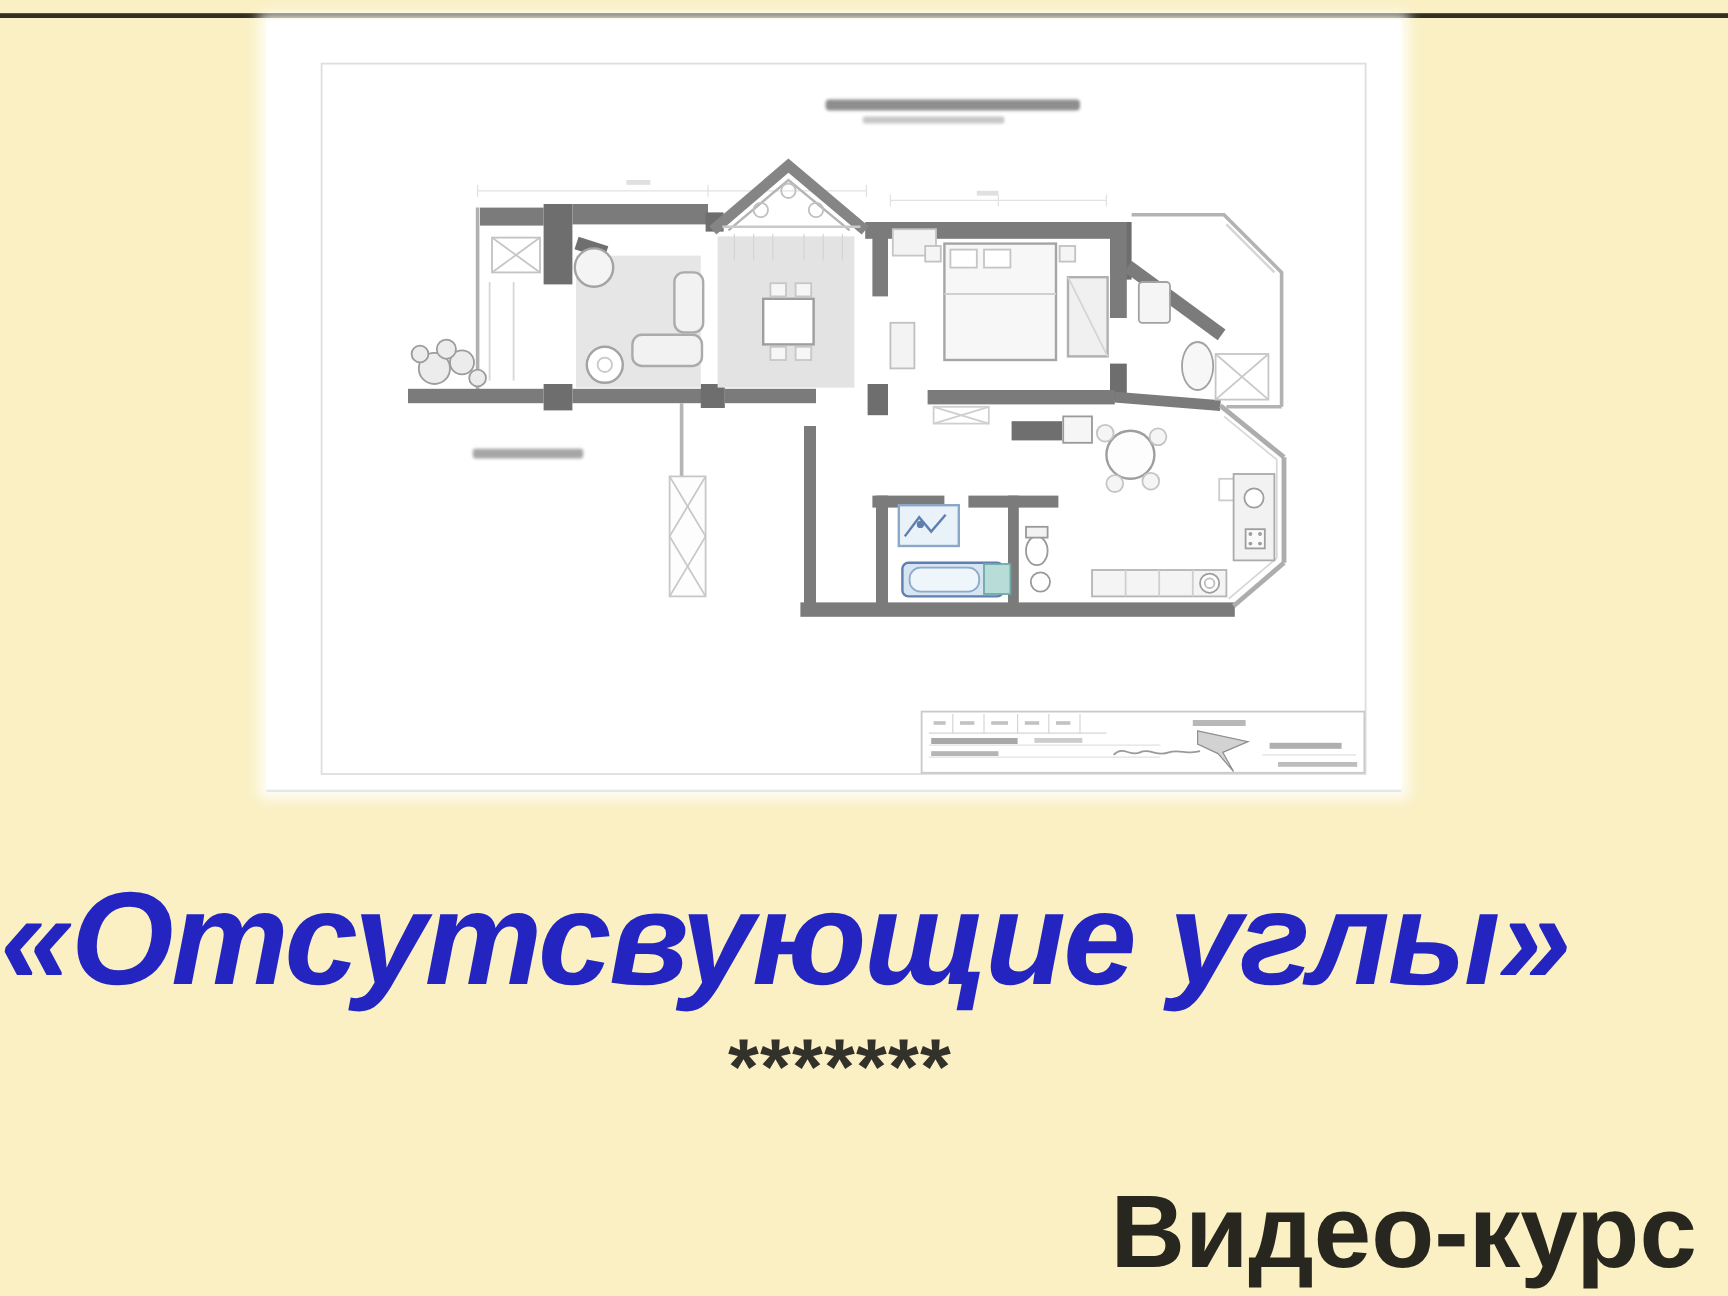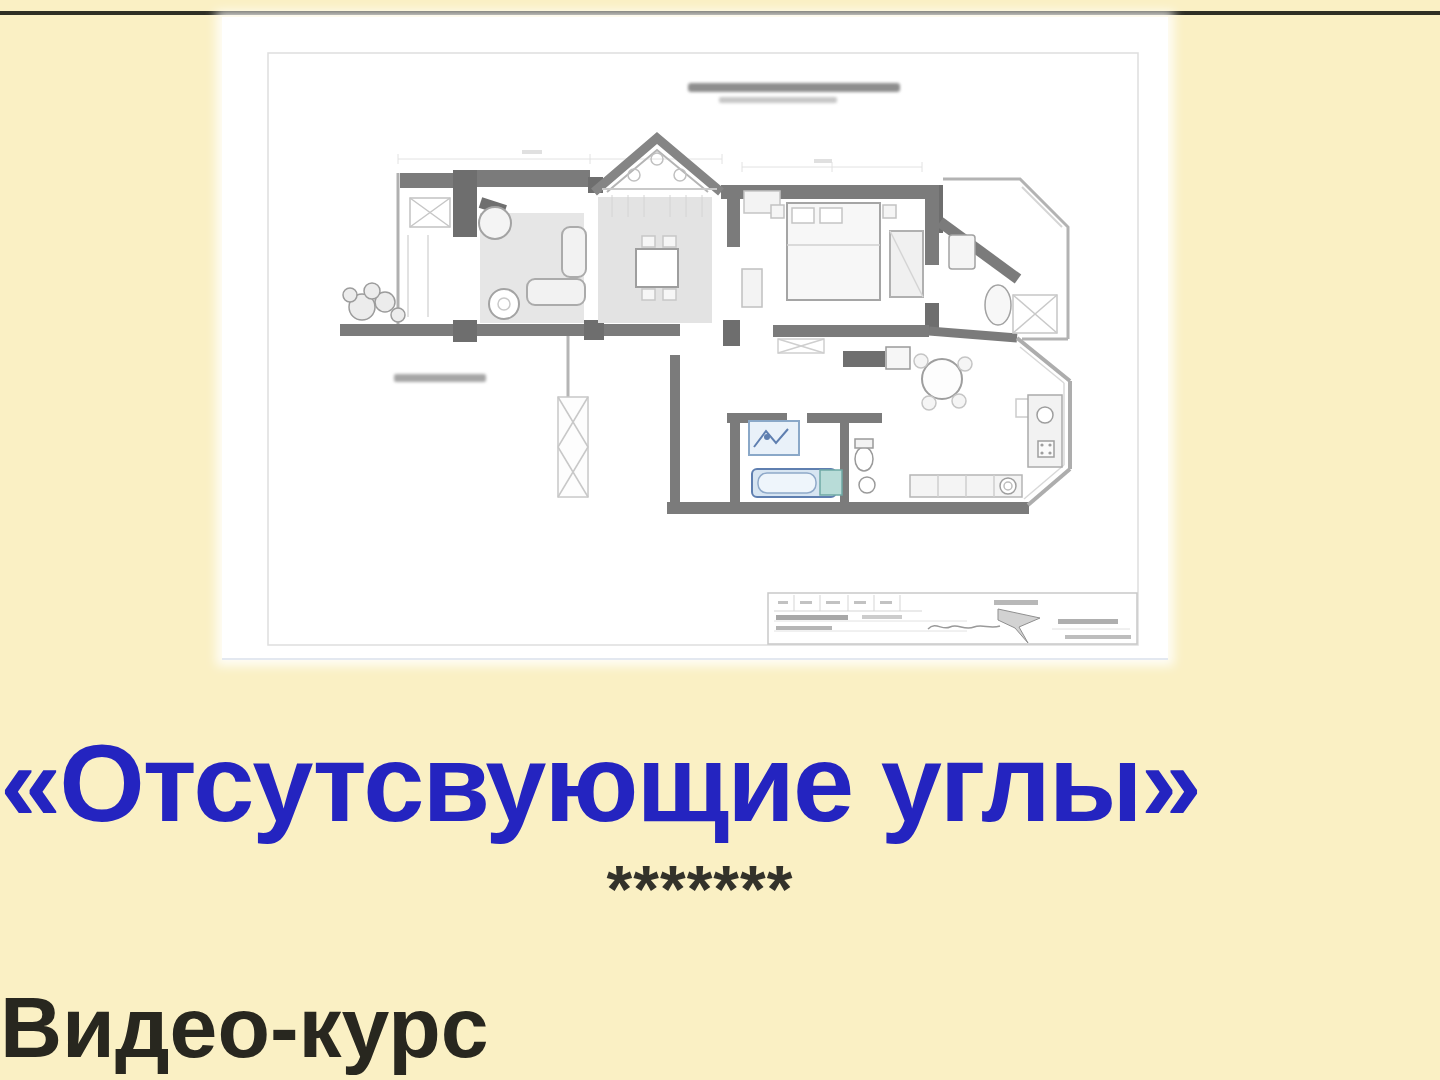--- a/index.html
+++ b/index.html
@@ -15,30 +15,30 @@
   .paper{
     position:absolute;left:222px;top:17px;width:946px;height:643px;
     background:#ffffff;
     box-shadow:0 0 10px 6px rgba(255,255,255,.85);
     border-bottom:2px solid #e3e8f0;
   }
   .paper svg{display:block;width:946px;height:643px;filter:blur(.4px);}
   .poster-title{
     position:absolute;left:0;top:728px;width:1168px;
     font-size:110px;font-weight:700;line-height:1;
-    letter-spacing:-2px;color:var(--title-color);white-space:nowrap;
+    letter-spacing:-2px;color:var(--title-color);white-space:nowrap;font-style:italic;
   }
   .stars{
     position:absolute;left:0;top:856px;width:1400px;
     text-align:center;font-size:66px;font-weight:700;line-height:1;
     letter-spacing:1px;color:#33322A;
   }
   .subtitle{
     position:absolute;left:0;top:984px;width:1414px;
-    text-align:left;font-size:86px;font-weight:700;line-height:1;
+    text-align:right;font-size:86px;font-weight:700;line-height:1;
     color:var(--text-color);
   }
 </style>
 </head>
 <body>
 
 <div class="top-rule"></div>
 
 <div class="paper">
   <svg viewBox="0 0 946 643" xmlns="http://www.w3.org/2000/svg">

